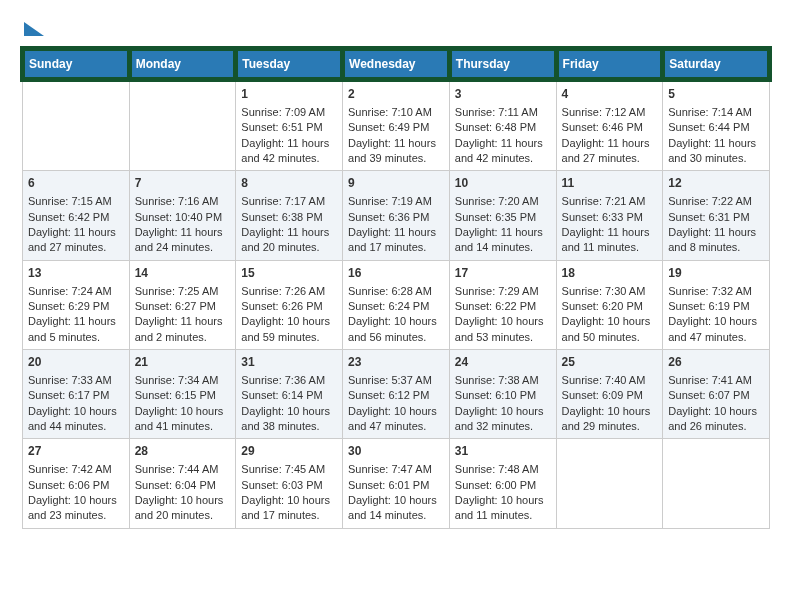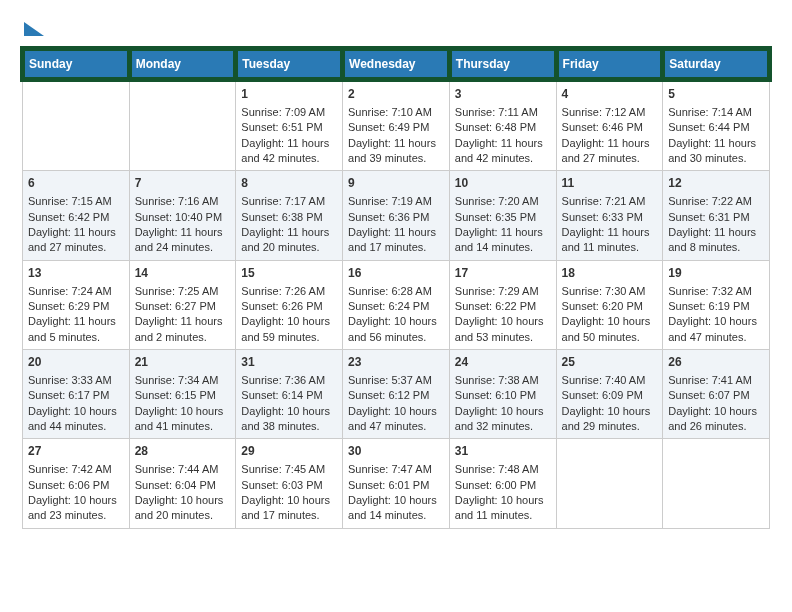--- a/index.html
+++ b/index.html
@@ -141,21 +141,21 @@
       <tr>
         <td><span class="day-num">13</span><span>Sunrise: 7:24 AM</span><br><span>Sunset: 6:29 PM</span><br><span>Daylight: 11 hours and 5 minutes.</span></td>
         <td><span class="day-num">14</span><span>Sunrise: 7:25 AM</span><br><span>Sunset: 6:27 PM</span><br><span>Daylight: 11 hours and 2 minutes.</span></td>
         <td><span class="day-num">15</span><span>Sunrise: 7:26 AM</span><br><span>Sunset: 6:26 PM</span><br><span>Daylight: 10 hours and 59 minutes.</span></td>
         <td><span class="day-num">16</span><span>Sunrise: 6:28 AM</span><br><span>Sunset: 6:24 PM</span><br><span>Daylight: 10 hours and 56 minutes.</span></td>
         <td><span class="day-num">17</span><span>Sunrise: 7:29 AM</span><br><span>Sunset: 6:22 PM</span><br><span>Daylight: 10 hours and 53 minutes.</span></td>
         <td><span class="day-num">18</span><span>Sunrise: 7:30 AM</span><br><span>Sunset: 6:20 PM</span><br><span>Daylight: 10 hours and 50 minutes.</span></td>
         <td><span class="day-num">19</span><span>Sunrise: 7:32 AM</span><br><span>Sunset: 6:19 PM</span><br><span>Daylight: 10 hours and 47 minutes.</span></td>
       </tr>
       <tr>
-        <td><span class="day-num">20</span><span>Sunrise: 3:33 AM</span><br><span>Sunset: 6:17 PM</span><br><span>Daylight: 10 hours and 44 minutes.</span></td>
+        <td><span class="day-num">20</span><span>Sunrise: 7:33 AM</span><br><span>Sunset: 6:17 PM</span><br><span>Daylight: 10 hours and 44 minutes.</span></td>
         <td><span class="day-num">21</span><span>Sunrise: 7:34 AM</span><br><span>Sunset: 6:15 PM</span><br><span>Daylight: 10 hours and 41 minutes.</span></td>
         <td><span class="day-num">31</span><span>Sunrise: 7:36 AM</span><br><span>Sunset: 6:14 PM</span><br><span>Daylight: 10 hours and 38 minutes.</span></td>
         <td><span class="day-num">23</span><span>Sunrise: 5:37 AM</span><br><span>Sunset: 6:12 PM</span><br><span>Daylight: 10 hours and 47 minutes.</span></td>
         <td><span class="day-num">24</span><span>Sunrise: 7:38 AM</span><br><span>Sunset: 6:10 PM</span><br><span>Daylight: 10 hours and 32 minutes.</span></td>
         <td><span class="day-num">25</span><span>Sunrise: 7:40 AM</span><br><span>Sunset: 6:09 PM</span><br><span>Daylight: 10 hours and 29 minutes.</span></td>
         <td><span class="day-num">26</span><span>Sunrise: 7:41 AM</span><br><span>Sunset: 6:07 PM</span><br><span>Daylight: 10 hours and 26 minutes.</span></td>
       </tr>
       <tr>
         <td><span class="day-num">27</span><span>Sunrise: 7:42 AM</span><br><span>Sunset: 6:06 PM</span><br><span>Daylight: 10 hours and 23 minutes.</span></td>
         <td><span class="day-num">28</span><span>Sunrise: 7:44 AM</span><br><span>Sunset: 6:04 PM</span><br><span>Daylight: 10 hours and 20 minutes.</span></td>

